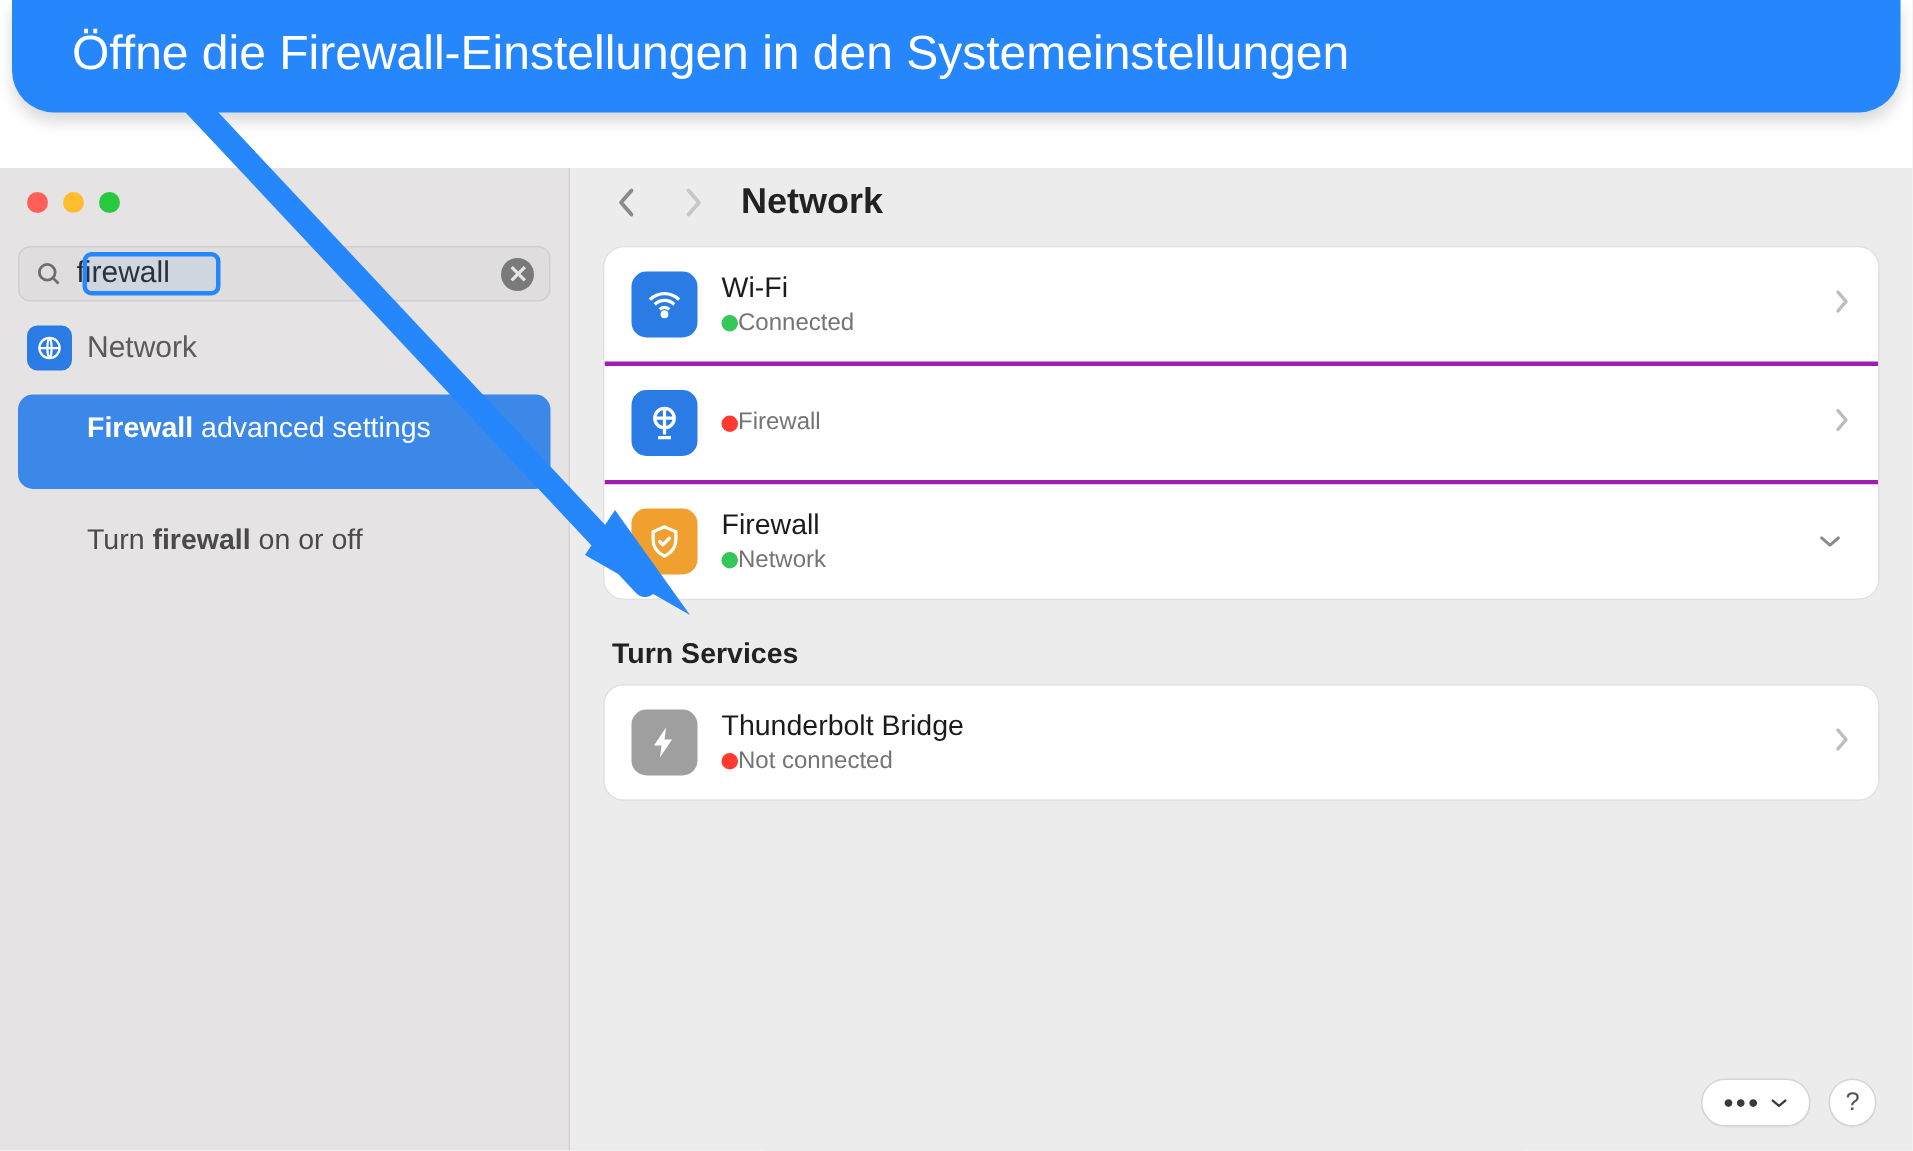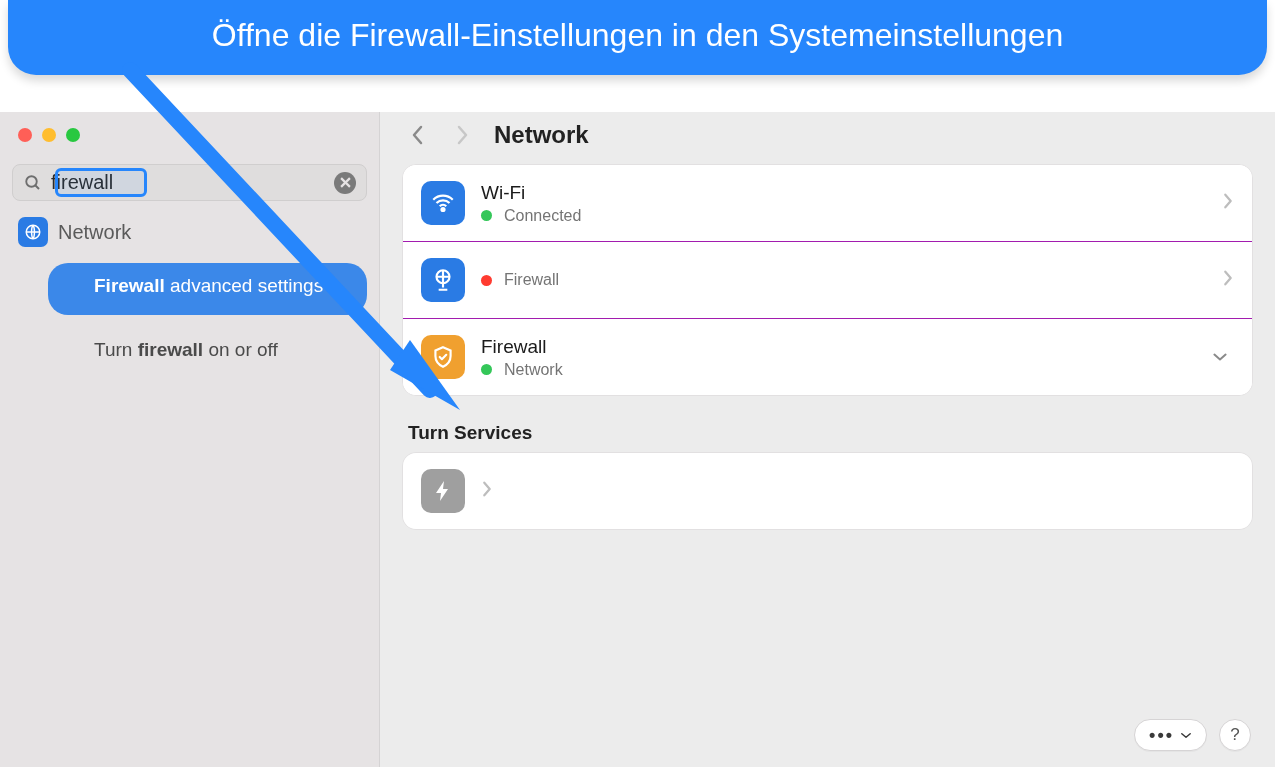--- a/index.html
+++ b/index.html
@@ -13,21 +13,20 @@
   }
 
   
   .banner {
     position: absolute;
     top: 0; left: 8px; right: 8px;
     background: #2686FC;
     color: #fff;
     font-size: 32px;
     font-weight: 500;
-    text-align: center;
     padding: 14px 40px 18px 40px;
     border-radius: 0 0 28px 28px;
     line-height: 1.35;
     z-index: 50;
     box-shadow: 0 6px 10px rgba(0,0,0,.15);
   }
 
   
   .window {
     position: absolute;
@@ -100,26 +99,25 @@
     color:#5a5a5a;
     font-size:20px;
   }
   .sidebar-heading .icon-box {
     width:30px;height:30px;border-radius:7px;
     background:#2a7be4;display:flex;align-items:center;justify-content:center;
     color:#fff;
   }
 
   .search-result {
-    border-radius:20px;
-    padding: 10px 14px 16px 46px;
+    border-radius:10px;
+    padding: 10px 14px 27px 46px;
     font-size:19px;
     line-height:1.35;
     cursor:pointer;
-    margin-left:36px;
   }
   .search-result.selected {
     background:#3b88e9; color:#fff;
   }
   .search-result .bold { font-weight:600; }
   .search-result.sub {
     color:#4a4a4a;
   }
 
   
@@ -145,37 +143,37 @@
   .group {
     margin: 0 22px 26px 22px;
     background:#fff;
     border:1px solid #e2e0e1;
     border-radius:14px;
     overflow:hidden;
   }
   .row {
     display:flex; align-items:center; gap:16px;
     padding:16px 18px;
-    border-bottom:1px solid #a21caf;
+    border-bottom:3px solid #a21caf;
     cursor:pointer;
     background:#fff;
   }
   .row:last-child { border-bottom:none; }
   .row .icon {
     width:44px;height:44px;border-radius:10px;
     display:flex;align-items:center;justify-content:center;
     color:#fff;
   }
   .row .icon.wifi { background:#2a7be4; }
   .row .icon.vpn { background:#2a7be4; }
   .row .icon.fw { background:#f0a02f; }
   .row .icon.tb { background:#9f9f9f; }
   .row .text { flex:1; display:flex; flex-direction:column; gap:3px; }
   .row .title { font-size:19px; color:#1b1b1b; }
-  .row .status { display:flex; align-items:center; gap:12px; font-size:16px; color:#747474; }
+  .row .status { display:flex; align-items:center; gap:0; font-size:16px; color:#747474; }
   .dot { width:11px;height:11px;border-radius:50%; }
   .dot.green { background:#34c759; }
   .dot.red { background:#ff3b30; }
   .chev { color:#bdbdbd; font-size:22px; }
   .expand { color:#8a8a8a; font-size:18px; padding:0 6px; }
 
   .section-heading {
     font-size:19px; font-weight:700; color:#222;
     margin: 0 22px 8px 28px;
   }
@@ -354,20 +352,27 @@
 
     <div class="section-heading">Turn Services</div>
 
     <div class="group">
       <div class="row">
         <div class="icon tb">
           <svg width="24" height="24" viewBox="0 0 24 24" fill="#fff">
               <path d="M13 2 L5 14h5l-1 8 8-12h-5l1-8z"></path>
             </svg>
         </div>
+        <div class="text">
+          <span class="title">Thunderbolt Bridge</span>
+          <span class="status">
+              <span class="dot red"></span>
+              <span>Not connected</span>
+            </span>
+        </div>
         <span class="chev">
           <svg width="12" height="18" viewBox="0 0 12 20">
               <path d="M3 3 L9 10 L3 17" stroke="currentColor" stroke-width="2.5" fill="none" stroke-linecap="round" stroke-linejoin="round"></path>
             </svg>
         </span>
       </div>
     </div>
 
     <div class="footer">
       <div class="pill-btn">

